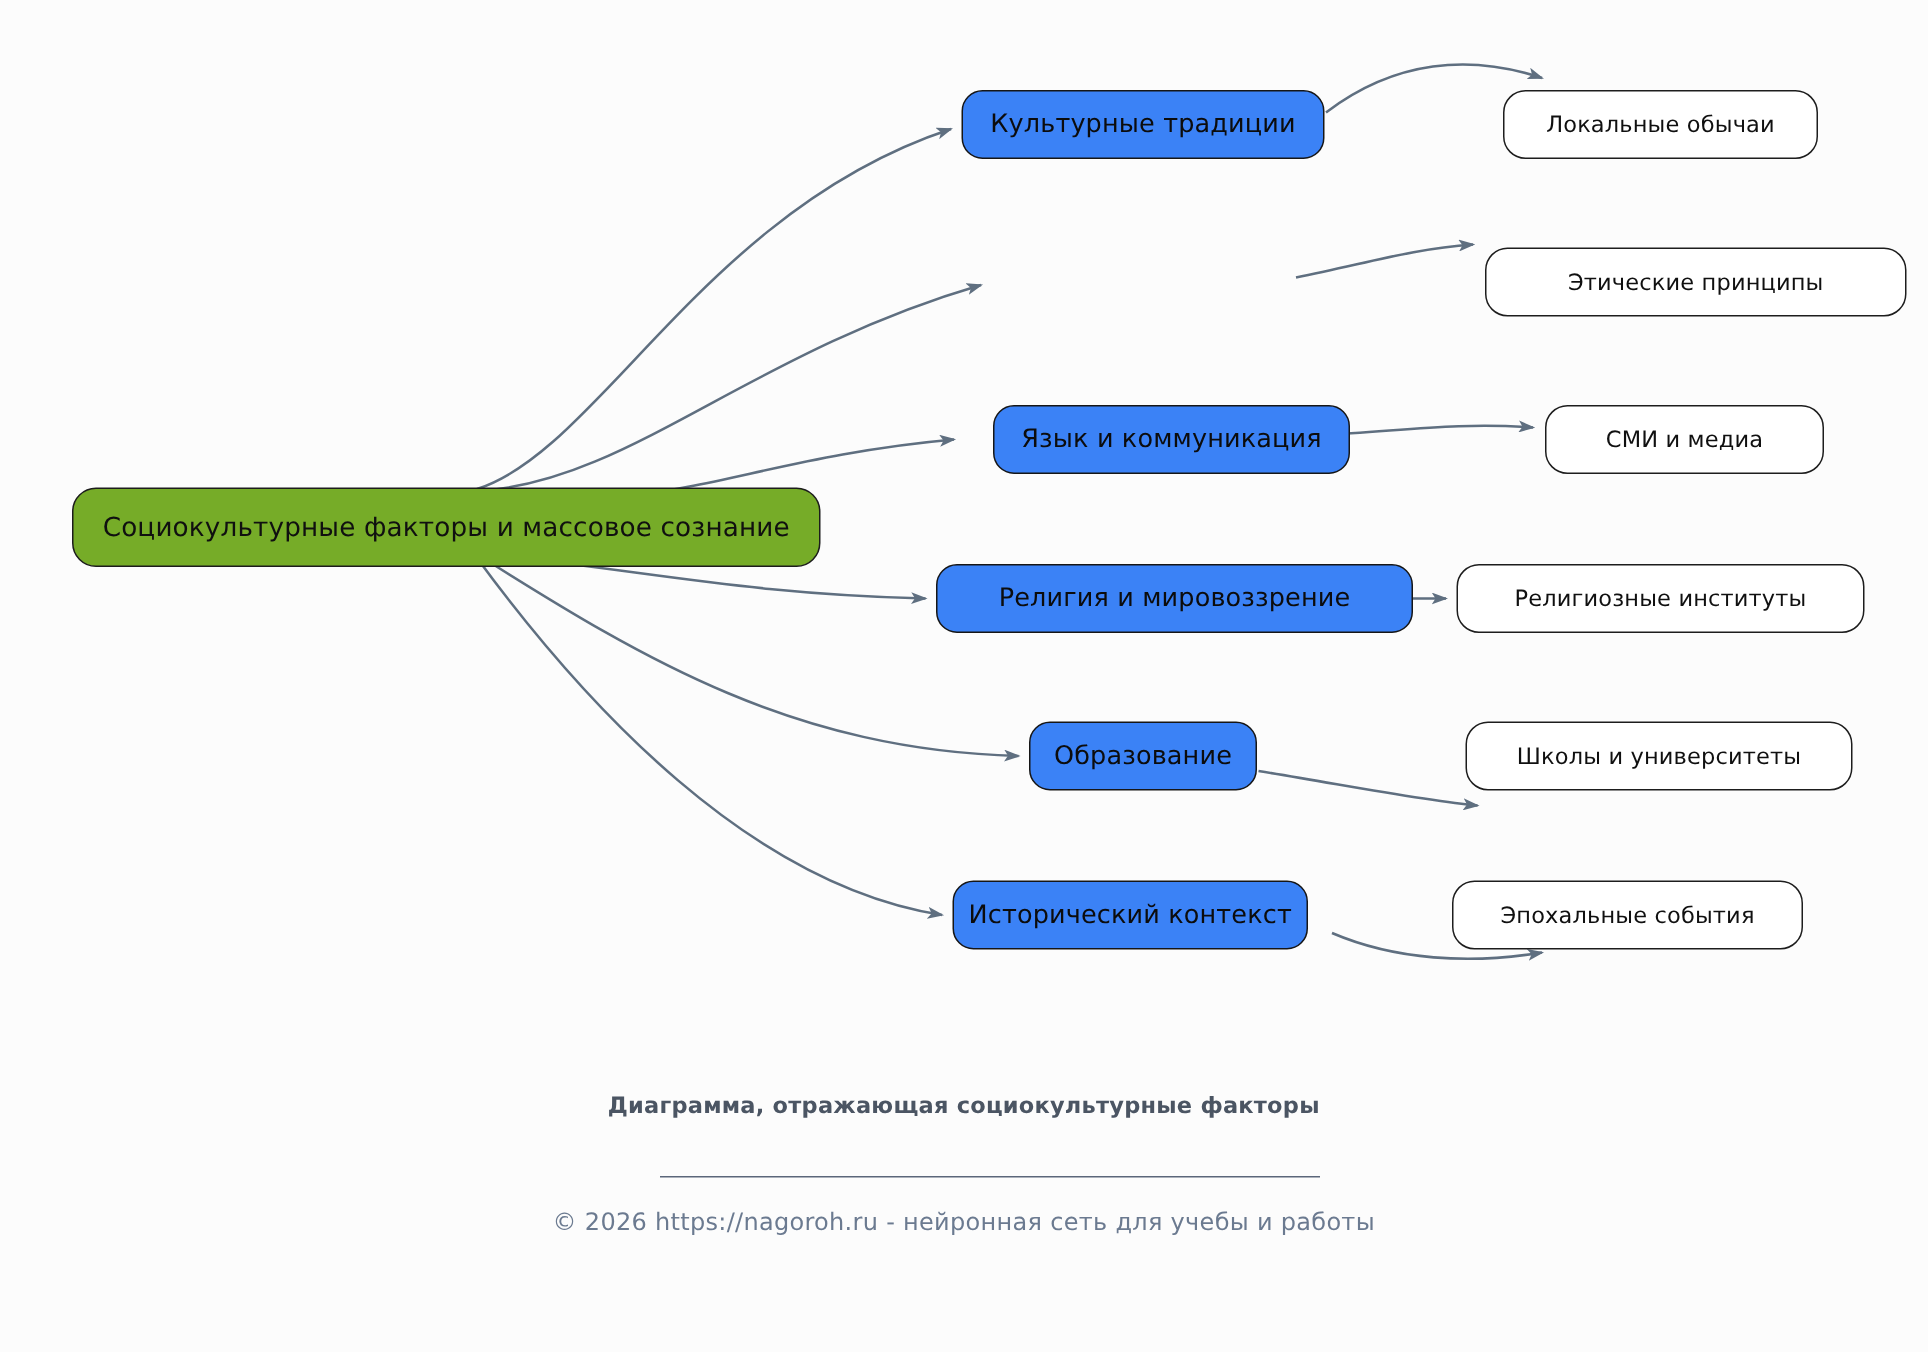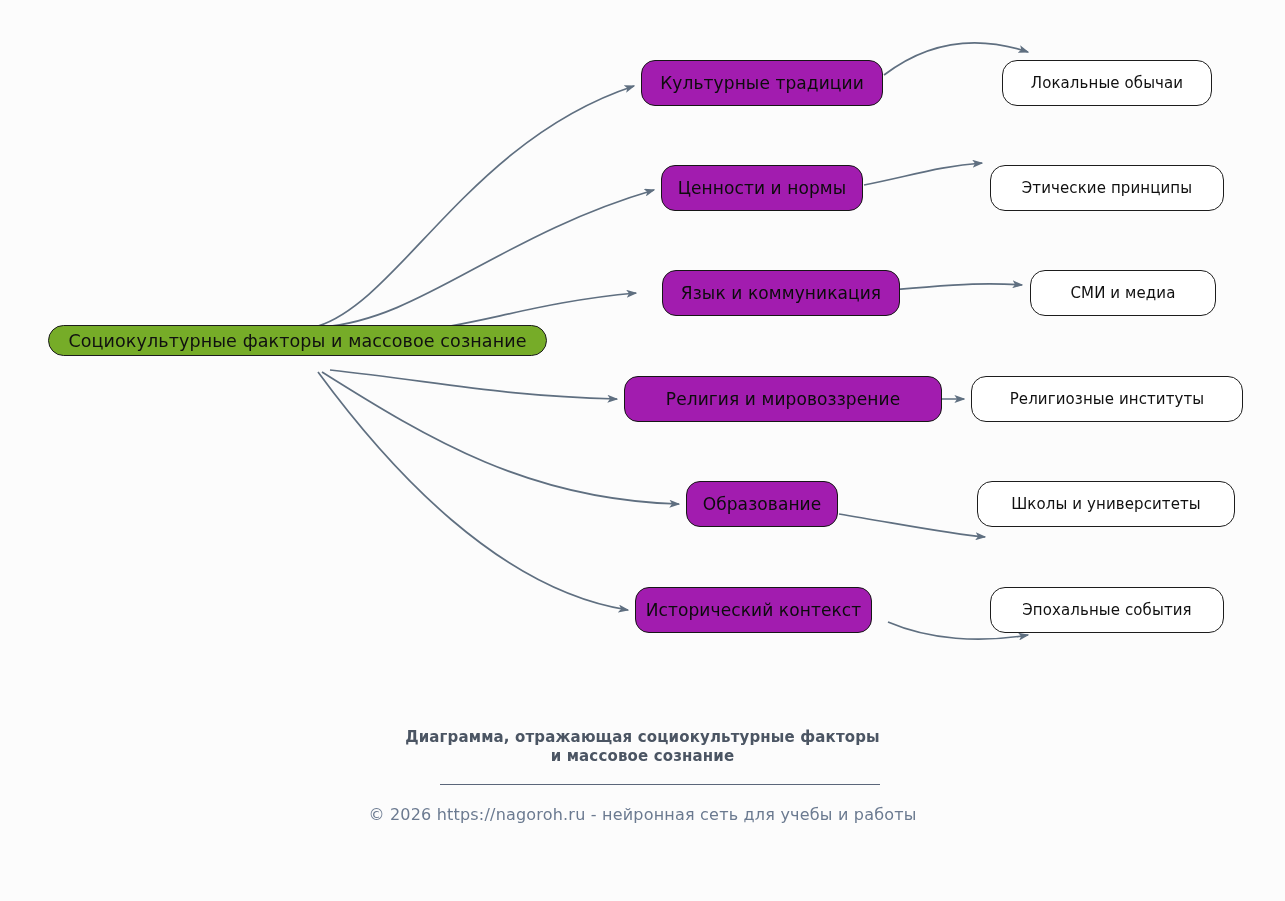--- a/index.html
+++ b/index.html
@@ -39,21 +39,21 @@
     letter-spacing: 0.1px;
   }
   .node-root {
     background: #76ac28;
     border: 1.6px solid #1c1c1c;
     color: #101010;
     font-size: 17.5px;
     border-radius: 16px;
   }
   .node-branch {
-    background: #a21caf;
+    background: #3b82f6;
     border: 1.6px solid #161616;
     color: #0c0c0c;
     font-size: 17px;
   }
   .node-leaf {
     background: #ffffff;
     border: 1.5px solid #1d1d1d;
     color: #101010;
     font-size: 15px;
     border-radius: 15px;
@@ -110,62 +110,58 @@
     <g fill="none" stroke="#5f6f80" stroke-width="1.7" marker-end="url(#arrowhead)">
       <path d="M884,75 C 930,40 980,36 1028,52"></path>
       <path d="M864,185 C 910,176 940,166 982,163"></path>
       <path d="M882,290 C 930,288 970,281 1022,285"></path>
       <path d="M901,399 C 925,399 945,399 964,399"></path>
       <path d="M839,514 C 900,524 950,534 985,537"></path>
       <path d="M888,622 C 930,640 980,643 1028,635"></path>
     </g>
   </svg>
 
-  <div class="node node-root" style="left: 48px; top: 325px; width: 499px; height: 31px;">
+  <div class="node node-root" style="left: 48px; top: 325px; width: 499px; height: 53px;">
     <span>Социокультурные факторы и массовое сознание</span>
   </div>
 
   <div class="node node-branch" style="left: 641px; top: 60px; width: 242px; height: 46px;">
     <span>Культурные традиции</span>
-  </div>
-  <div class="node node-branch" style="left: 661px; top: 165px; width: 202px; height: 46px;">
-    <span>Ценности и нормы</span>
   </div>
   <div class="node node-branch" style="left: 662px; top: 270px; width: 238px; height: 46px;">
     <span>Язык и коммуникация</span>
   </div>
   <div class="node node-branch" style="left: 624px; top: 376px; width: 318px; height: 46px;">
     <span>Религия и мировоззрение</span>
   </div>
   <div class="node node-branch" style="left: 686px; top: 481px; width: 152px; height: 46px;">
     <span>Образование</span>
   </div>
   <div class="node node-branch" style="left: 635px; top: 587px; width: 237px; height: 46px;">
     <span>Исторический контекст</span>
   </div>
 
   <div class="node node-leaf" style="left: 1002px; top: 60px; width: 210px; height: 46px;">
     <span>Локальные обычаи</span>
   </div>
-  <div class="node node-leaf" style="left: 990px; top: 165px; width: 234px; height: 46px;">
+  <div class="node node-leaf" style="left: 990px; top: 165px; width: 281px; height: 46px;">
     <span>Этические принципы</span>
   </div>
   <div class="node node-leaf" style="left: 1030px; top: 270px; width: 186px; height: 46px; text-align: center;">
     <span>СМИ и медиа</span>
   </div>
   <div class="node node-leaf" style="left: 971px; top: 376px; width: 272px; height: 46px;">
     <span>Религиозные институты</span>
   </div>
   <div class="node node-leaf" style="left: 977px; top: 481px; width: 258px; height: 46px;">
     <span>Школы и университеты</span>
   </div>
-  <div class="node node-leaf" style="left: 990px; top: 587px; width: 234px; height: 46px;">
+  <div class="node node-leaf" style="left: 968px; top: 587px; width: 234px; height: 46px;">
     <span>Эпохальные события</span>
   </div>
 
   <div class="footer-block footer-title">
     <span>Диаграмма, отражающая социокультурные факторы</span>
-    <span class="line2">и массовое сознание</span>
   </div>
   <div class="footer-divider"></div>
   <div class="footer-block footer-copy">© 2026 https://nagoroh.ru - нейронная сеть для учебы и работы</div>
 
 </div>
 
 </body></html>

